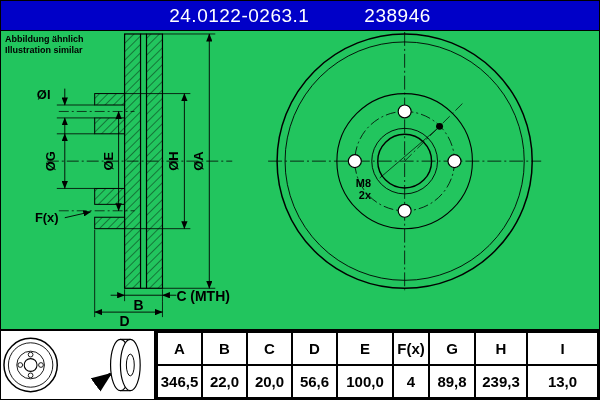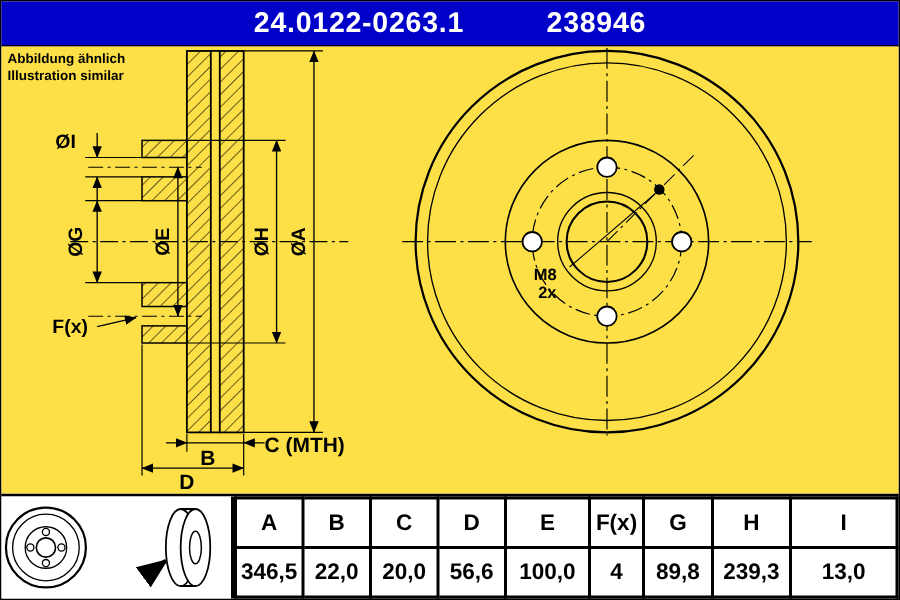--- a/index.html
+++ b/index.html
@@ -2,23 +2,23 @@
 <html><head>
 <meta charset="utf-8">
 <style>
   * { box-sizing: border-box; margin: 0; padding: 0; }
   html,body { width: 600px; height: 400px; overflow: hidden; background:#fff;
               font-family: "Liberation Sans", sans-serif; }
   .page { width: 600px; height: 400px; border: 1px solid #000; display: flex;
           flex-direction: column; background: #fff; }
   .header { height: 30px; background: #0000C8; color: #fff; display: flex;
             align-items: center; justify-content: center; gap: 55px;
-            font-weight: bold; font-size: 19px; border-bottom: 1px solid #000;
+            font-weight: normal; font-size: 19px; border-bottom: 1px solid #000;
             flex: 0 0 auto; letter-spacing: 0.5px; }
-  .drawing-area { position: relative; flex: 1 1 auto; background: #fde047; }
+  .drawing-area { position: relative; flex: 1 1 auto; background: #22c55e; }
   .note { position: absolute; top: 3px; left: 4px; font-size: 9px;
           font-weight: bold; line-height: 1.2; color: #000; z-index: 2; }
   svg.main { position: absolute; left: 0; top: 0; width: 100%; height: 100%; }
   .bottom { height: 70px; flex: 0 0 auto; border-top: 2px solid #000; display: flex; }
   .icon-cell { width: 155px; flex: 0 0 auto; border-right: 2px solid #000;
                display: flex; align-items: center; background: #fff; }
   table.spec { flex: 1 1 auto; border-collapse: collapse; table-layout: fixed;
                width: 445px; }
   .spec th, .spec td { border: 2px solid #000; text-align: center; vertical-align: middle;
                        font-weight: bold; font-size: 15px; color: #000; height: 33px;

